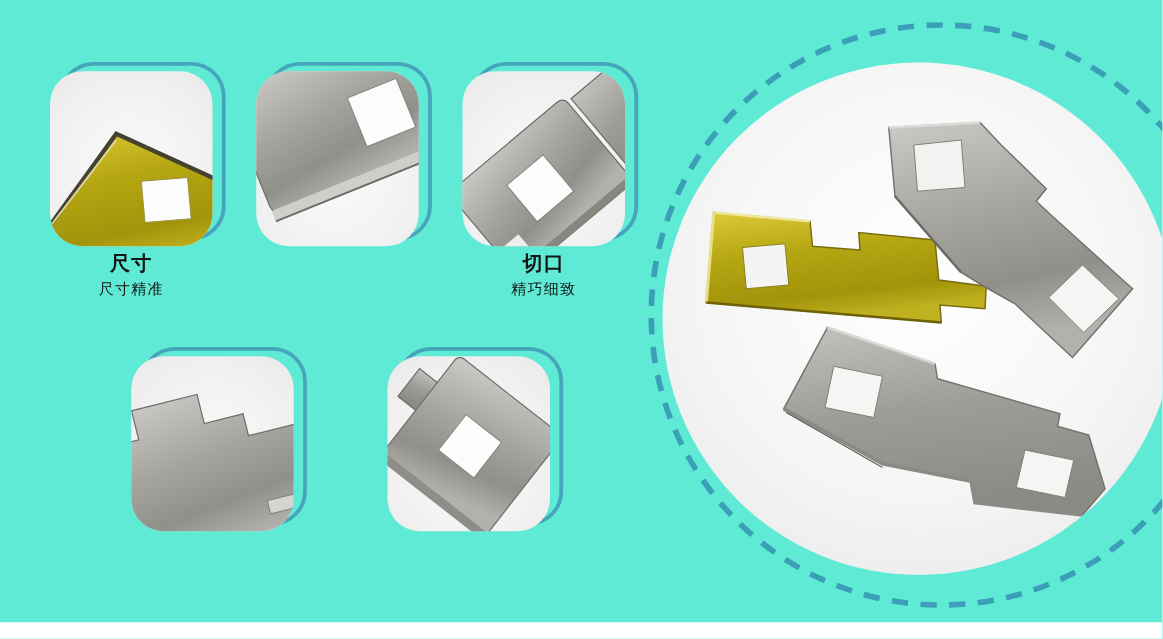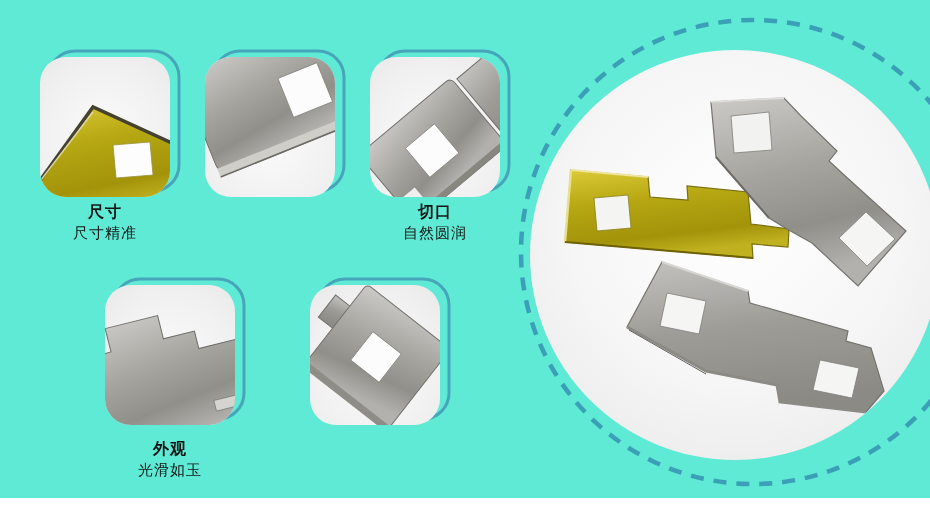--- a/index.html
+++ b/index.html
@@ -4,21 +4,21 @@
 <style>
   html,body{margin:0;padding:0;background:#ffffff;}
   .page{
     position:relative;width:930px;height:498px;overflow:hidden;
     background:#5eead4;
     font-family:"Liberation Sans","DejaVu Sans",sans-serif;
   }
   .gfx{position:absolute;left:0;top:0;width:930px;height:511px;display:block;}
   .label-block{position:absolute;width:130px;text-align:center;color:#141414;}
   .feature-title{font-size:16px;font-weight:bold;letter-spacing:1px;line-height:1.15;}
-  .feature-subtitle{font-size:15px;margin-top:3px;letter-spacing:1px;line-height:1.2;font-family:Liberation Serif, serif;}
+  .feature-subtitle{font-size:12px;margin-top:3px;letter-spacing:1px;line-height:1.2;font-family:Liberation Serif, serif;}
 </style>
 </head>
 <body>
 
 <div class="page">
 
   <svg class="gfx" viewBox="0 0 930 511" aria-hidden="true">
     <defs>
       <radialGradient id="cardG" cx="50%" cy="58%" r="75%">
         <stop offset="0%" stop-color="#fbfbfb"></stop>
@@ -165,20 +165,16 @@
       </g>
     </g>
   </svg>
 
   <div class="label-block" style="left:40px;top:203px;">
     <div class="feature-title">尺寸</div>
     <div class="feature-subtitle">尺寸精准</div>
   </div>
   <div class="label-block" style="left:370px;top:203px;text-align:center;">
     <div class="feature-title">切口</div>
-    <div class="feature-subtitle">自然圆润</div>
-  </div>
-  <div class="label-block" style="left:105px;top:440px;">
-    <div class="feature-title">外观</div>
-    <div class="feature-subtitle">光滑如玉</div>
+    <div class="feature-subtitle">精巧细致</div>
   </div>
 
 </div>
 
 </body></html>

